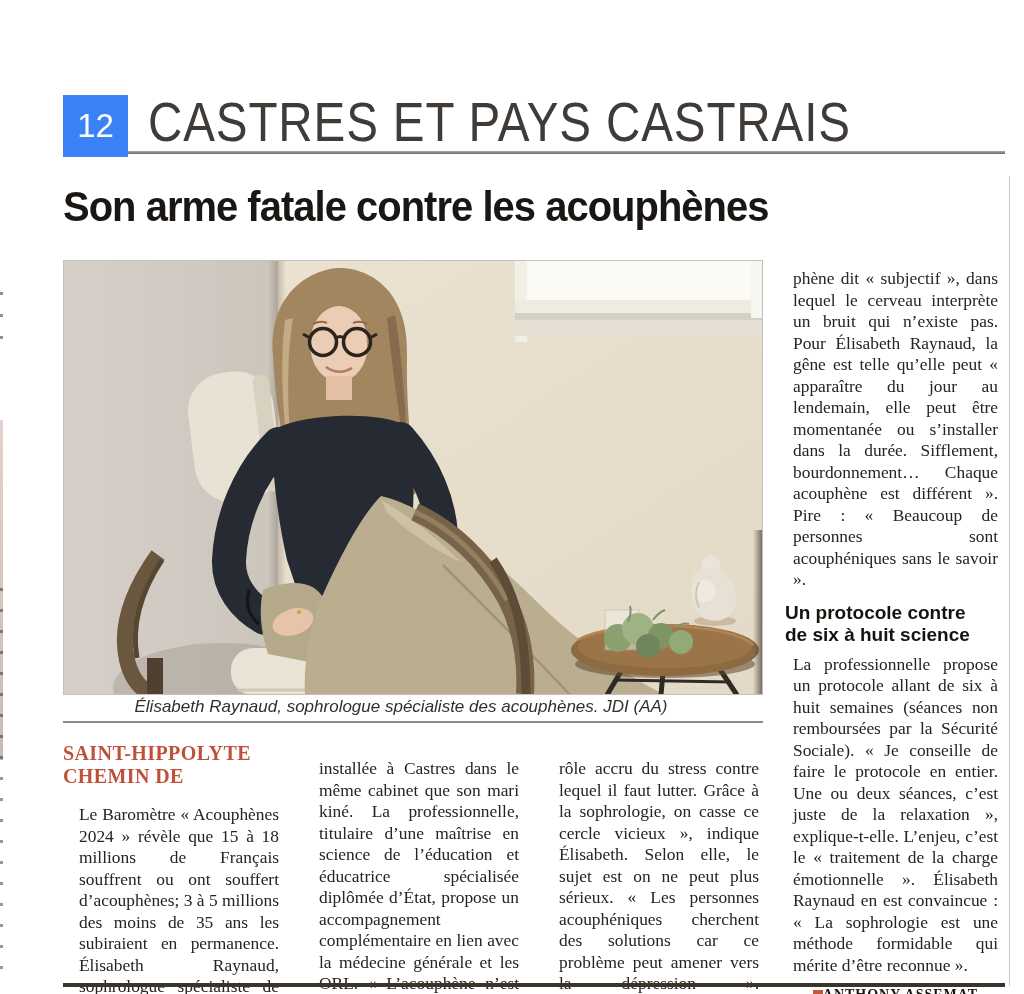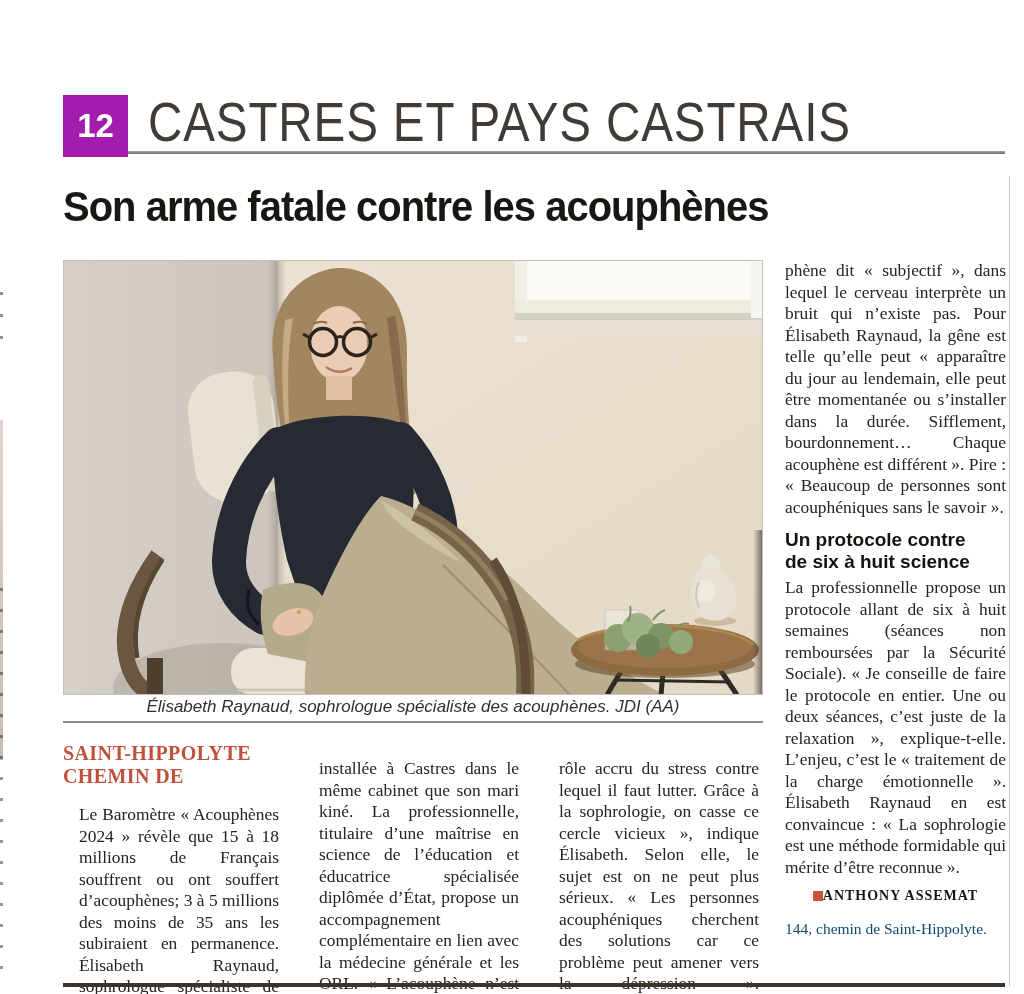--- a/index.html
+++ b/index.html
@@ -3,21 +3,21 @@
 <meta charset="utf-8">
 <style>
   html,body{margin:0;padding:0;}
   body{
     width:1024px;height:994px;position:relative;background:#ffffff;
     font-family:"Liberation Serif", serif;color:#27231f;overflow:hidden;
   }
   
   .pagenum-box{
     position:absolute;left:63px;top:95px;width:65px;height:62px;
-    background:#a21caf;display:flex;align-items:center;justify-content:center;font-weight:bold;
+    background:#3b82f6;display:flex;align-items:center;justify-content:center;
   }
   .pagenum-box span{
     font-family:"Liberation Sans", sans-serif;font-size:33px;color:#ffffff;
   }
   .section-title{
     position:absolute;left:148px;top:92px;white-space:nowrap;
     font-family:"Liberation Sans", sans-serif;font-weight:400;
     font-size:56px;line-height:60px;letter-spacing:1px;color:#403b37;
     transform:scaleX(0.85);transform-origin:left top;
   }
@@ -30,21 +30,21 @@
     font-family:"Liberation Sans", sans-serif;font-weight:700;
     font-size:42px;line-height:46px;letter-spacing:-1px;color:#191613;
     transform:scaleX(0.95);transform-origin:left top;
   }
   
   .photo-figure{
     position:absolute;left:63px;top:260px;width:700px;height:435px;
     background:#e6ded0;
   }
   .photo-caption{
-    position:absolute;left:63px;top:697px;width:700px;text-align:center;
+    position:absolute;left:51px;top:697px;width:700px;text-align:center;
     font-family:"Liberation Sans", sans-serif;font-style:italic;
     font-size:17px;color:#332f2b;
   }
   .caption-rule{
     position:absolute;left:63px;top:721px;width:700px;height:2px;background:#8f8a83;
   }
   
   .col{
     position:absolute;top:742px;width:232px;
     font-size:17.4px;line-height:21.5px;text-align:justify;color:#27231f;
@@ -56,21 +56,21 @@
   .kicker{
     font-family:"Liberation Serif", serif;font-weight:700;
     font-size:20px;line-height:23px;letter-spacing:.4px;color:#bf513a;
     margin:0 0 3px 0;text-align:left;
   }
   
   .rightcol{
     position:absolute;left:785px;top:260px;width:221px;
     font-size:17.4px;line-height:21.5px;text-align:justify;color:#27231f;
   }
-  .rightcol p{margin:0;}
+  .rightcol p{margin:8px;}
   .subhead{
     font-family:"Liberation Sans", sans-serif;font-weight:700;
     font-size:19px;line-height:22px;color:#16130f;margin:11px 0 4px 0;
     text-align:left;
   }
   .byline-row{
     display:flex;align-items:center;justify-content:center;margin-top:7px;
   }
   .byline-marker{width:10px;height:10px;background:#c8573a;flex:0 0 auto;}
   .byline-name{

